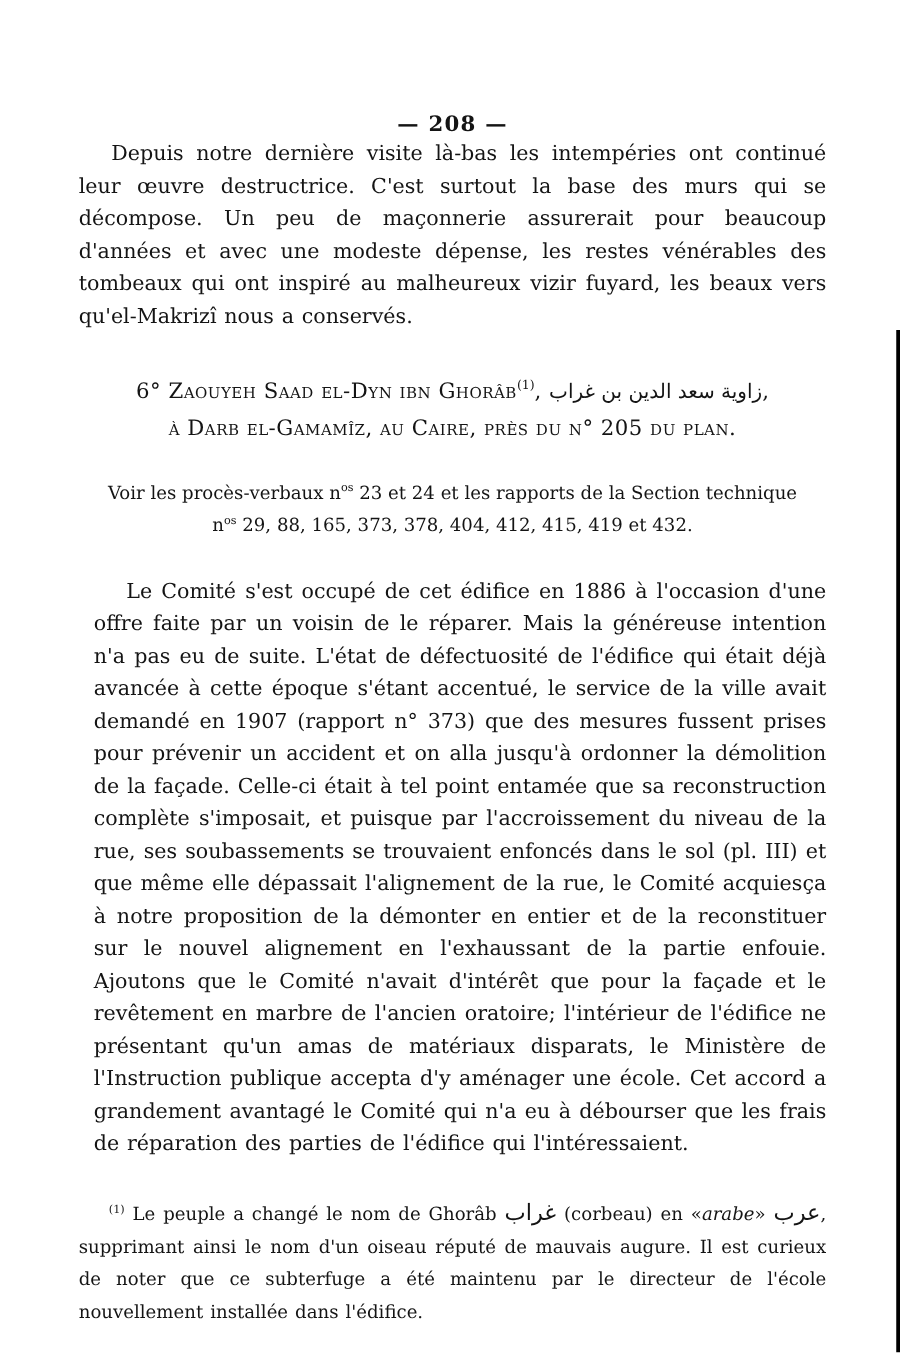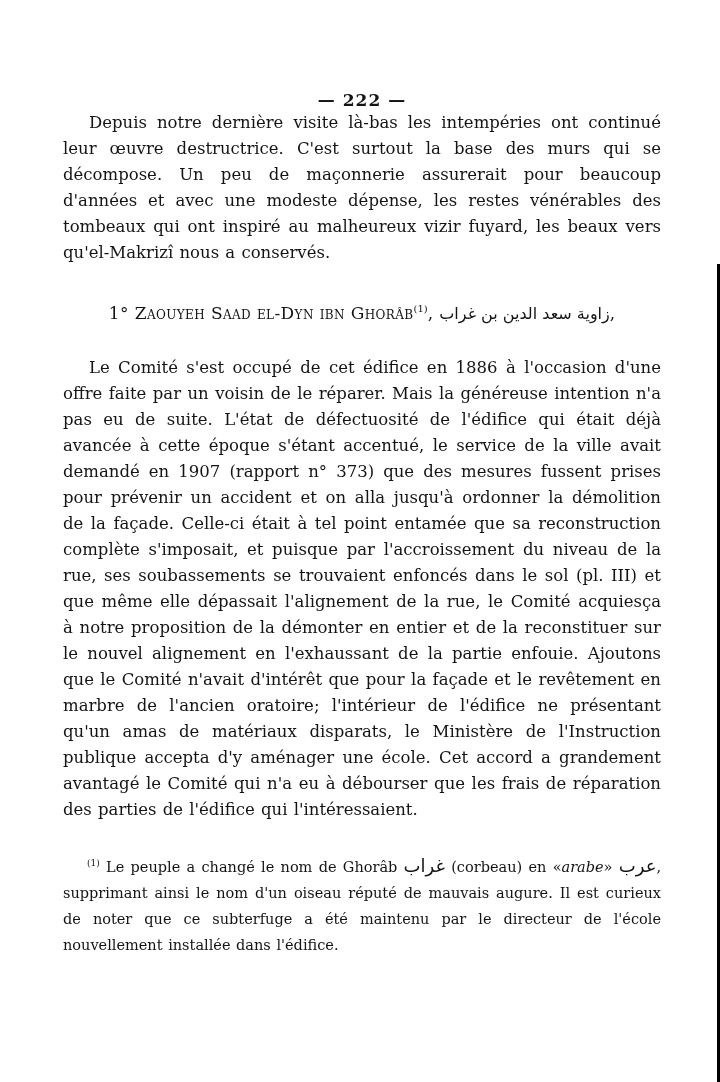--- a/index.html
+++ b/index.html
@@ -73,20 +73,21 @@
     font-size: 14.5px;
     line-height: 26px;
   }
   .refnote sup {
     font-size: 9px;
     line-height: 0;
   }
   .body-para {
     margin-top: 26px;
     text-indent: 26px;
+    margin-left: 12px;
   }
   .footnote {
     margin-top: 30px;
     text-align: justify;
     text-indent: 24px;
     font-size: 14.5px;
     line-height: 26px;
     word-spacing: 1px;
   }
   .footnote sup {
@@ -106,29 +107,34 @@
     width: 3px;
     height: 818px;
     background: #000000;
   }
 </style>
 </head>
 <body>
 
 <div class="page">
 
-  <div class="page-number">— 222 —</div>
+  <div class="page-number">— 208 —</div>
 
   <p class="para intro">Depuis notre dernière visite là-bas les intempéries ont continué leur œuvre destructrice. C'est surtout la base des murs qui se décompose. Un peu de maçonnerie assurerait pour beaucoup d'années et avec une modeste dépense, les restes vénérables des tombeaux qui ont inspiré au malheureux vizir fuyard, les beaux vers qu'el-Makrizî nous a conservés.</p>
 
   <div class="heading">
-    <div><span class="sc">1° Zaouyeh Saad el-Dyn ibn Ghorâb</span><sup class="fnref">(1)</sup><span>, </span><span class="arabic">زاوية سعد الدين بن غراب</span><span>,</span></div>
+    <div><span class="sc">6° Zaouyeh Saad el-Dyn ibn Ghorâb</span><sup class="fnref">(1)</sup><span>, </span><span class="arabic">زاوية سعد الدين بن غراب</span><span>,</span></div>
+    <div class="sc">à Darb el-Gamamîz, au Caire, près du n° 205 du plan.</div>
   </div>
 
 
+  <div class="refnote">
+    <div><span>Voir les procès-verbaux n</span><sup>os</sup><span> 23 et 24 et les rapports de la Section technique</span></div>
+    <div><span>n</span><sup>os</sup><span> 29, 88, 165, 373, 378, 404, 412, 415, 419 et 432.</span></div>
+  </div>
 
   <p class="para body-para">Le Comité s'est occupé de cet édifice en 1886 à l'occasion d'une offre faite par un voisin de le réparer. Mais la généreuse intention n'a pas eu de suite. L'état de défectuosité de l'édifice qui était déjà avancée à cette époque s'étant accentué, le service de la ville avait demandé en 1907 (rapport n° 373) que des mesures fussent prises pour prévenir un accident et on alla jusqu'à ordonner la démolition de la façade. Celle-ci était à tel point entamée que sa reconstruction complète s'imposait, et puisque par l'accroissement du niveau de la rue, ses soubassements se trouvaient enfoncés dans le sol (pl. III) et que même elle dépassait l'alignement de la rue, le Comité acquiesça à notre proposition de la démonter en entier et de la reconstituer sur le nouvel alignement en l'exhaussant de la partie enfouie. Ajoutons que le Comité n'avait d'intérêt que pour la façade et le revêtement en marbre de l'ancien oratoire; l'intérieur de l'édifice ne présentant qu'un amas de matériaux disparats, le Ministère de l'Instruction publique accepta d'y aménager une école. Cet accord a grandement avantagé le Comité qui n'a eu à débourser que les frais de réparation des parties de l'édifice qui l'intéressaient.</p>
 
   <p class="footnote"><sup>(1)</sup><span> Le peuple a changé le nom de Ghorâb </span><span class="arabic">غراب</span><span> (corbeau) en «</span><span class="fn-italic">arabe</span><span>» </span><span class="arabic">عرب</span><span>, supprimant ainsi le nom d'un oiseau réputé de mauvais augure. Il est curieux de noter que ce subterfuge a été maintenu par le directeur de l'école nouvellement installée dans l'édifice.</span></p>
 
 </div>
 
 <div class="scan-line-right"></div>
 
 </body></html>

